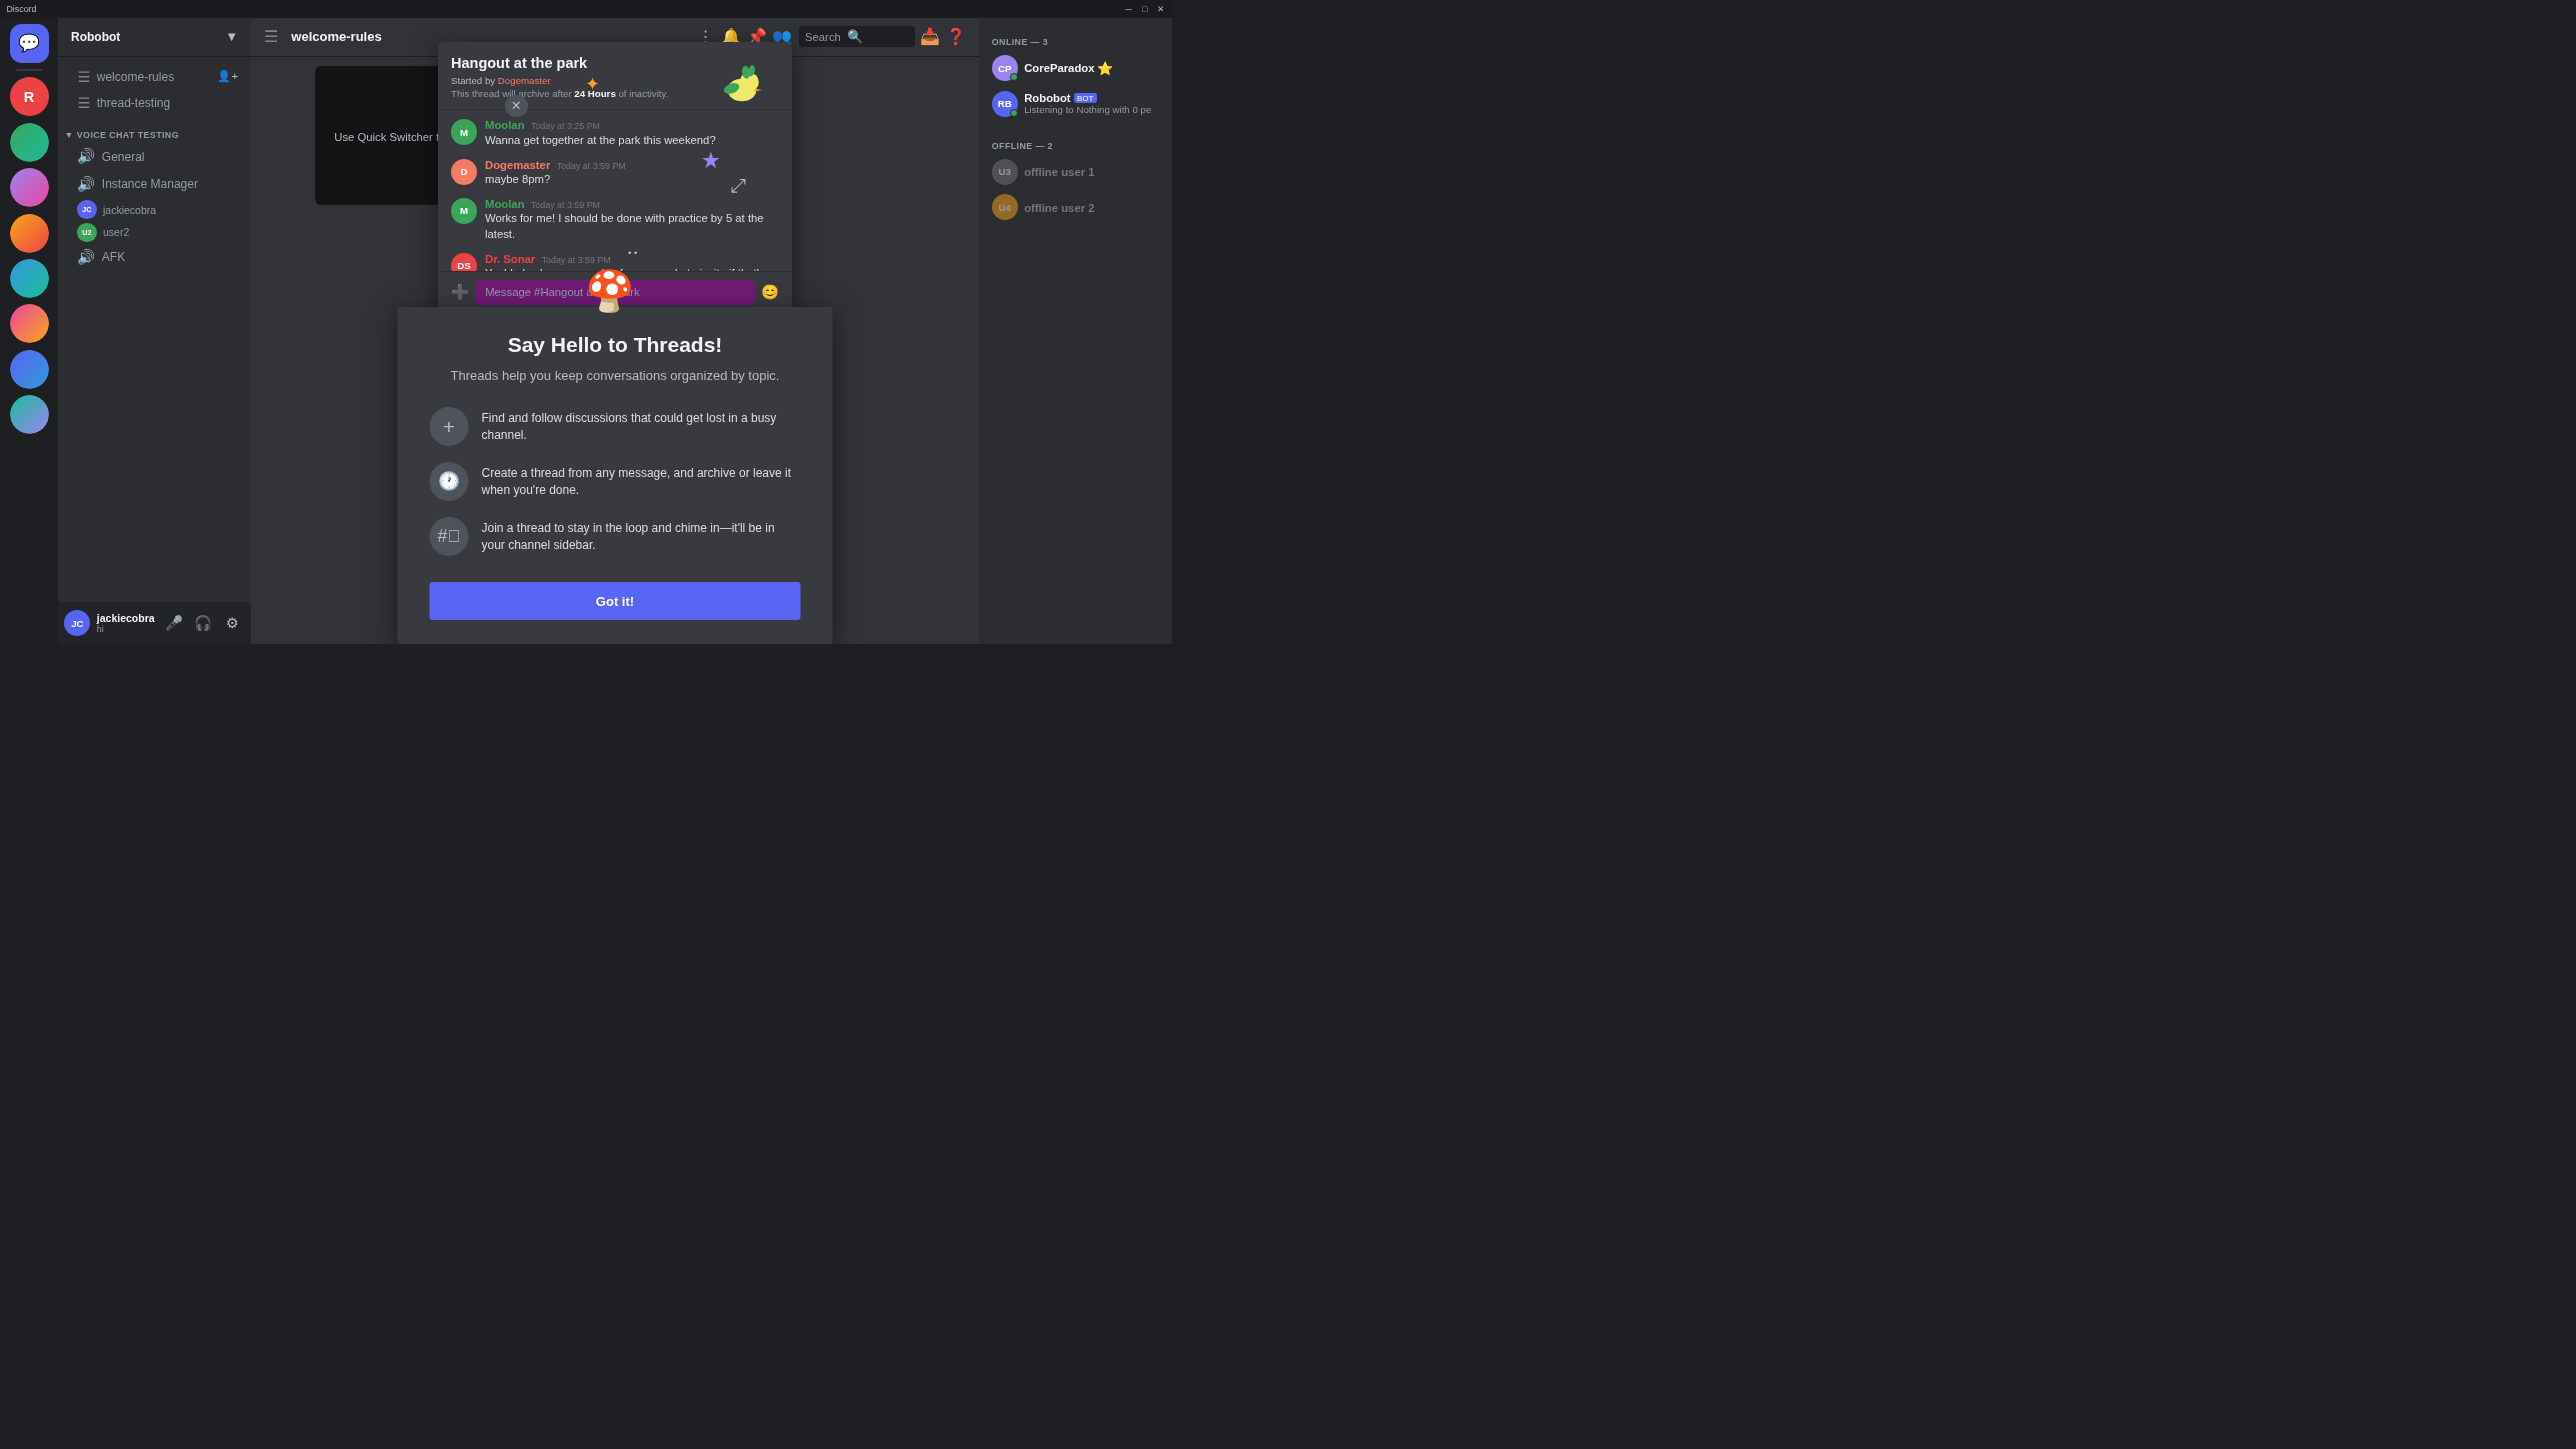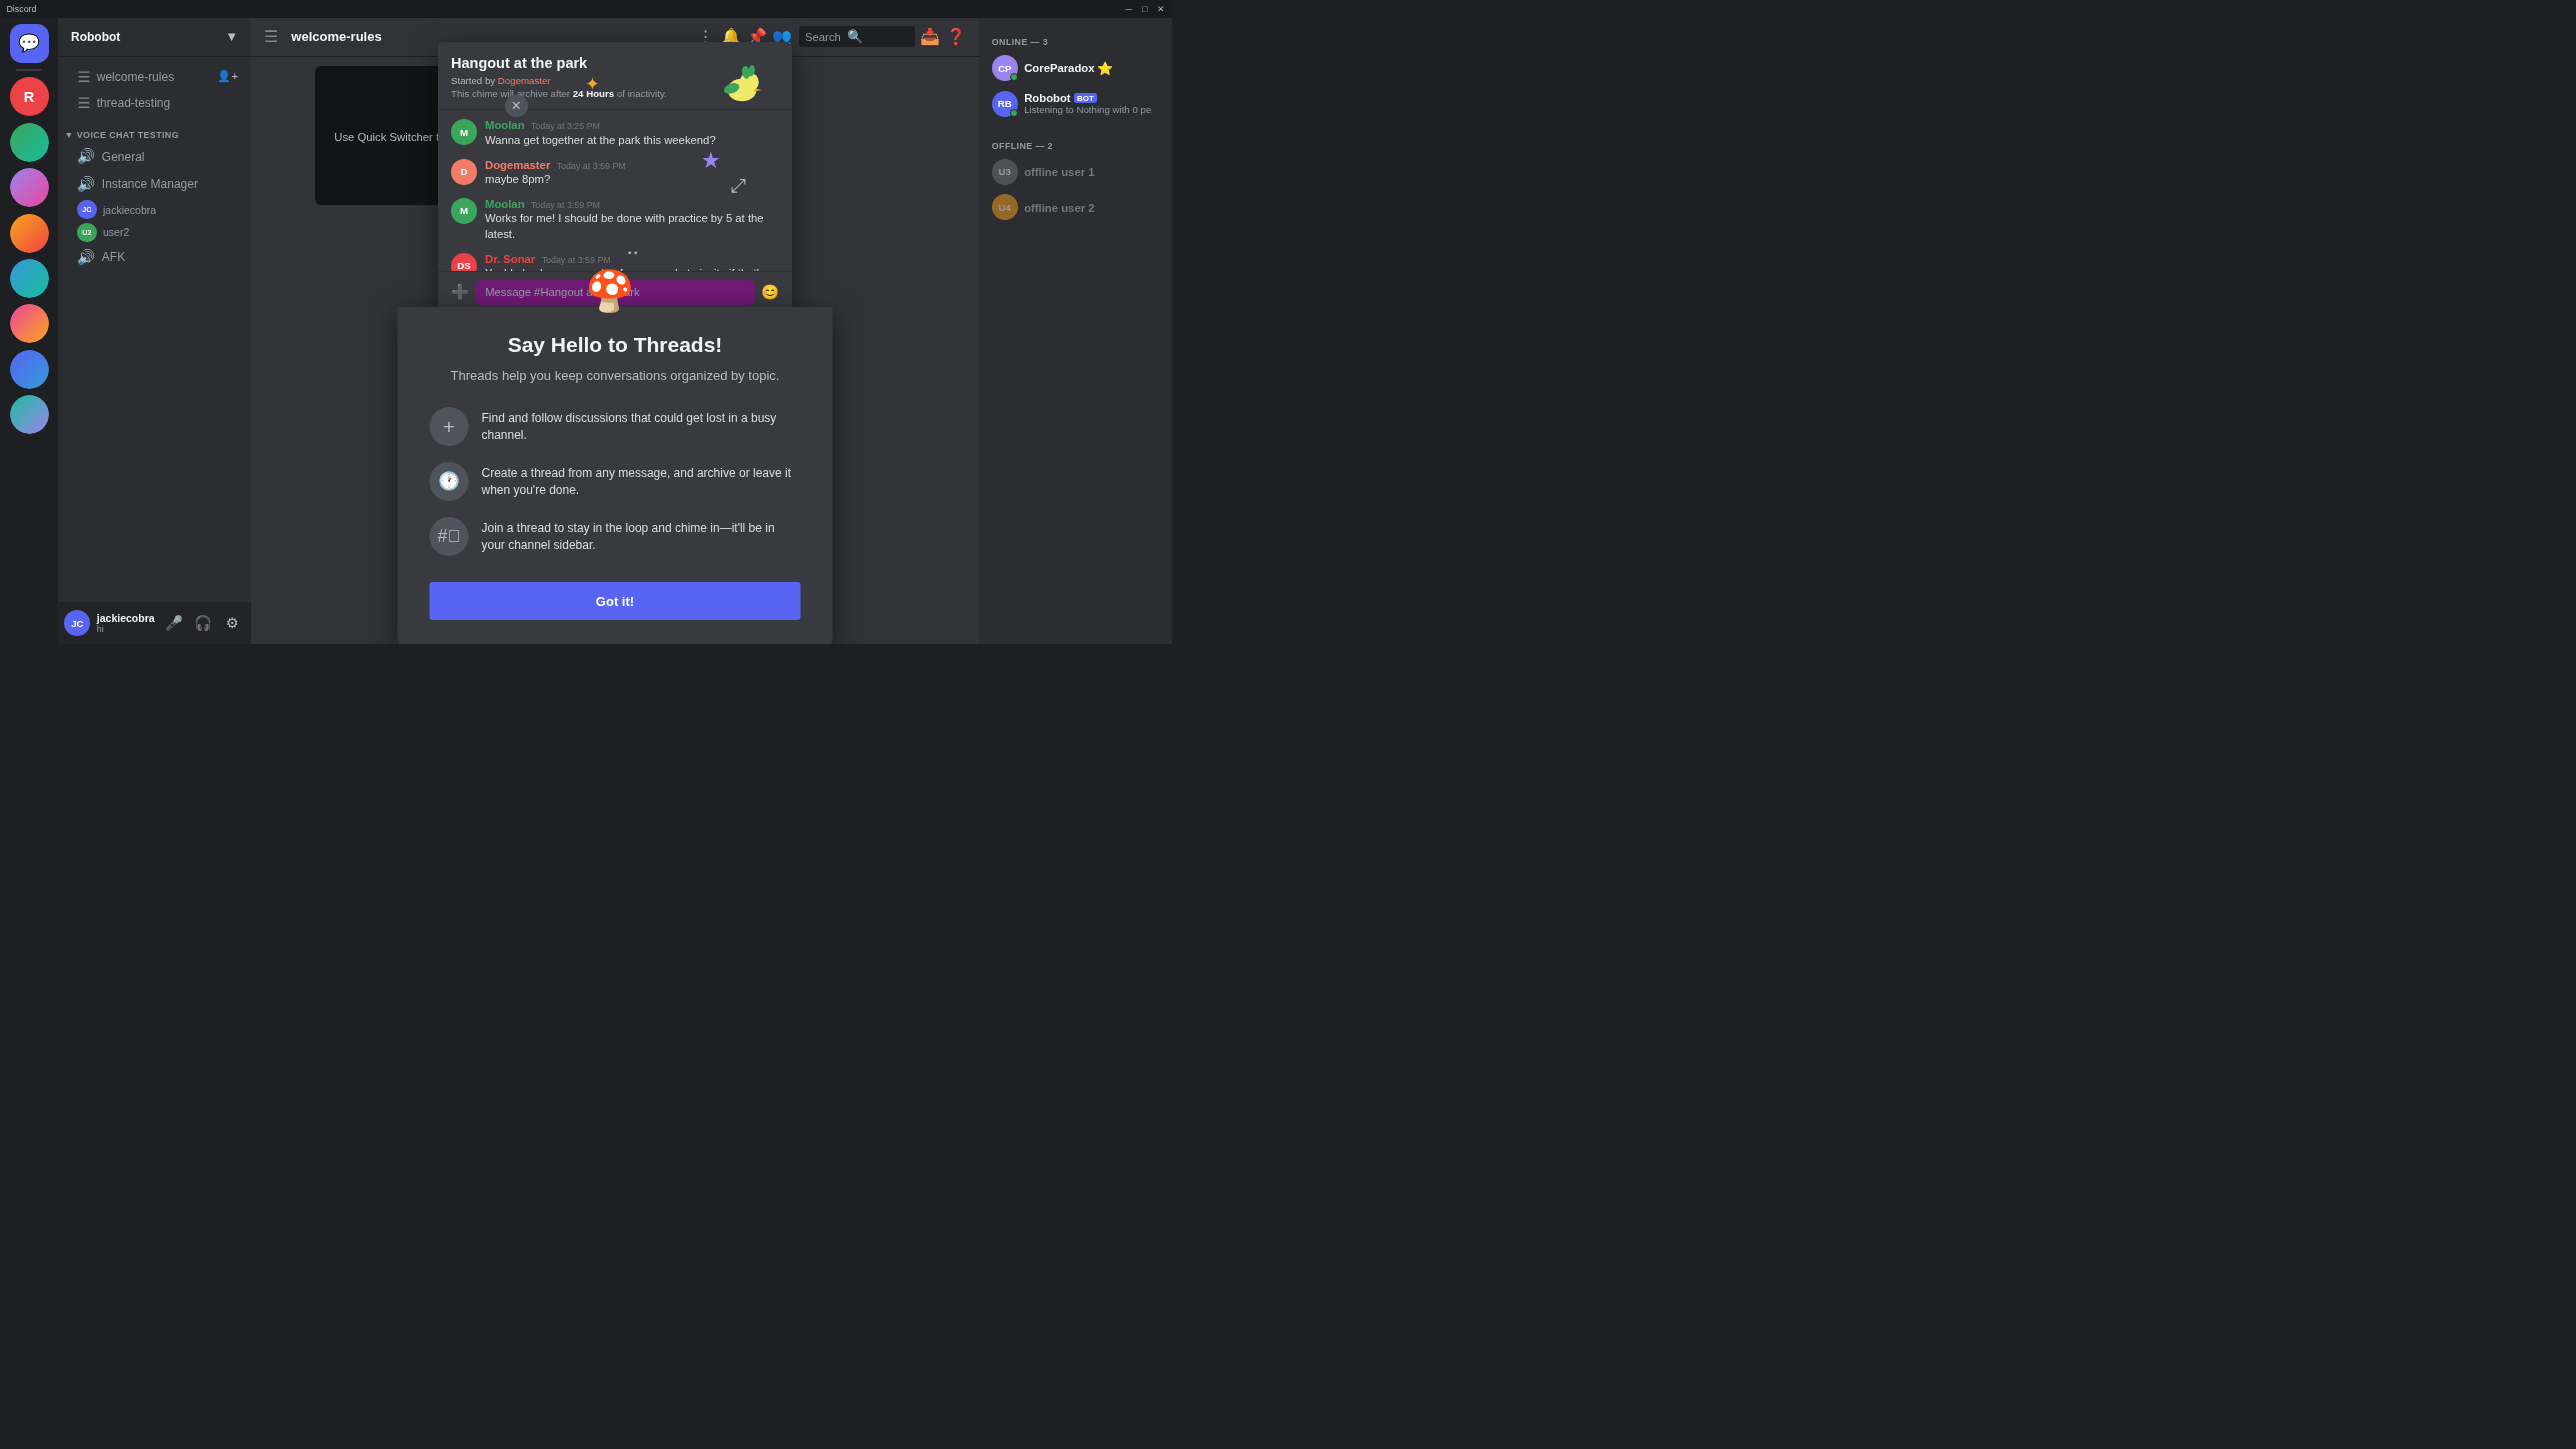--- a/index.html
+++ b/index.html
@@ -274,21 +274,21 @@
     .member-avatar.purple { background: #9c84ef; }
     .member-info { flex: 1; min-width: 0; }
     .member-name { color: #f2f3f5; font-size: 11.3px; font-weight: 600; }
     .member-status { color: #949ba4; font-size: 9.7px; }
     .member-badge {
       background: #ed4245;
       color: white;
       font-size: 8px;
       padding: 0.8px 3.2px;
       border-radius: 2.4px;
-      font-weight: 700;
+      font-weight: 400;
     }
     .member-badge.bot { background: #5865f2; }
     .online-dot {
       position: absolute;
       bottom: 0; right: 0;
       width: 8px; height: 8px;
       border-radius: 50%;
       background: #3ba55c;
       border: 1.6px solid #2b2d31;
     }
@@ -646,21 +646,21 @@
     <div class="deco-mushroom">🍄</div>
     <div class="deco-dots">• •</div>
 
     <div class="thread-panel">
       <div class="thread-panel-header">
         <div class="thread-title">Hangout at the park</div>
         <div class="thread-meta">
           Started by <a style="color: rgb(244, 123, 103); text-decoration: none; cursor: pointer;">Dogemaster</a>
         </div>
         <div class="thread-archive">
-          <span>This chime will archive after</span>
+          <span>This thread will archive after</span>
           <strong>24 Hours</strong>
           <span>of inactivity.</span>
         </div>
       </div>
       <div class="thread-messages">
 
         <div class="thread-message">
           <div class="msg-avatar moolan">M</div>
           <div class="msg-content">
             <div class="msg-header">

